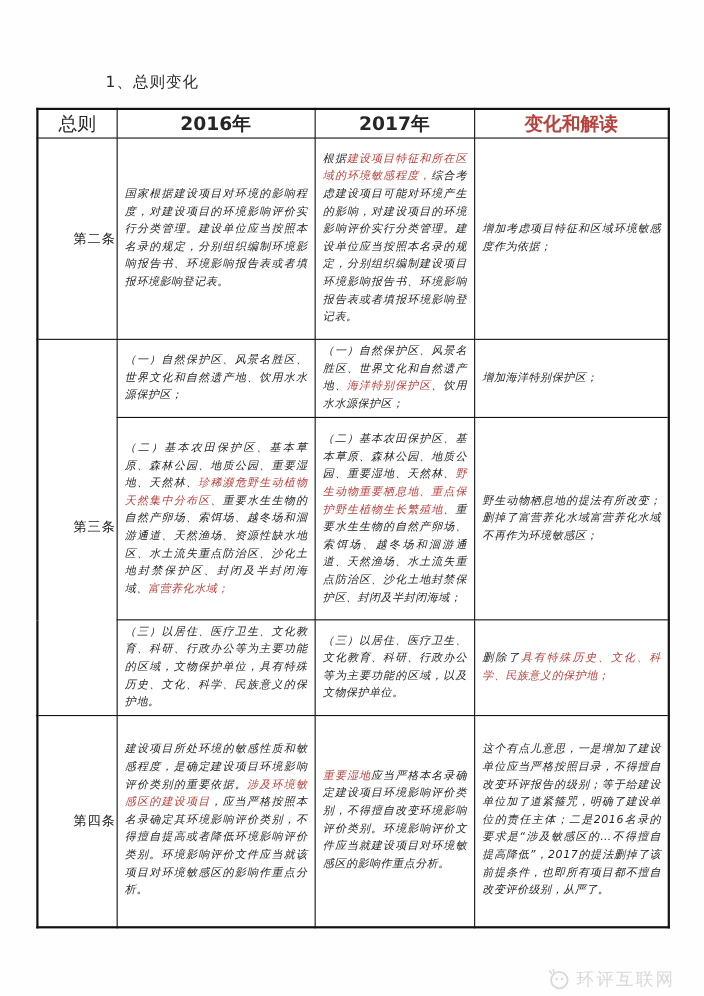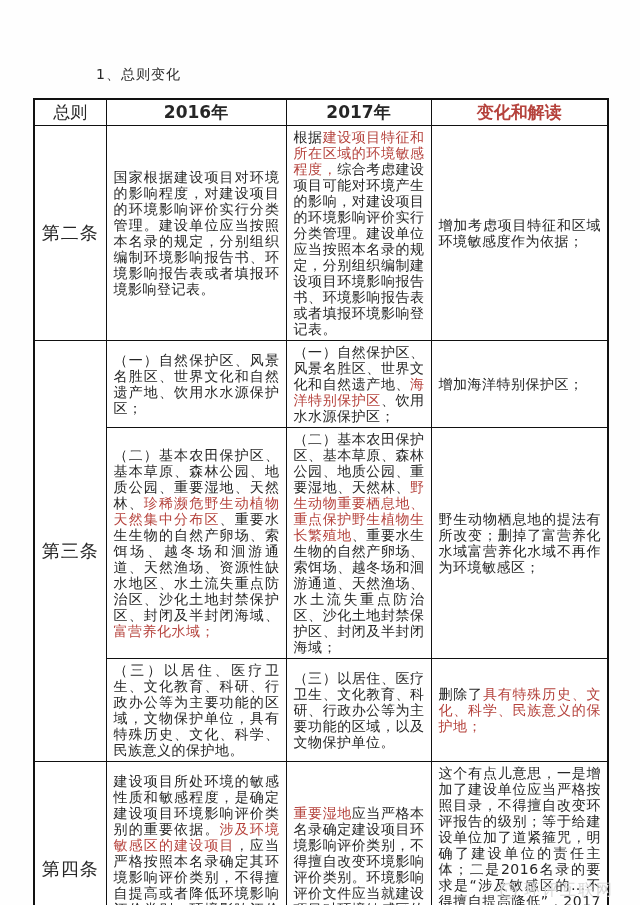--- a/index.html
+++ b/index.html
@@ -27,27 +27,28 @@
     vertical-align:middle;
     font-weight:normal;
   }
   .cmp th {
     height:22px; font-size:17px; text-align:center;
     padding:1px 2px;
   }
   .cmp th.bold { font-weight:bold; }
   .cmp th.redhead { font-weight:bold; color:var(--red); }
   .cmp td.lab {
-    text-align:center; font-size:18px; letter-spacing:1px;
+    text-align:right; font-size:12px; letter-spacing:1px;
   }
   .cmp td.body {
-    font-size:14px; line-height:16px;
+    font-size:10px; line-height:16px;
     padding:3px 6px 3px 7px;
     text-align:justify; text-justify:inter-ideograph;
     letter-spacing:0.5px;
+    font-style:italic;
   }
   .cmp td.body .red { color:var(--red); }
   tr.r2 td { height:183px; }
   tr.r3a td { height:66px; }
   tr.r3b td { height:184px; }
   tr.r3c td { height:86px; }
   tr.r4 td { height:192px; }
   .footer {
     position:absolute; right:26px; bottom:4px;
     display:flex; align-items:center; gap:5px;

